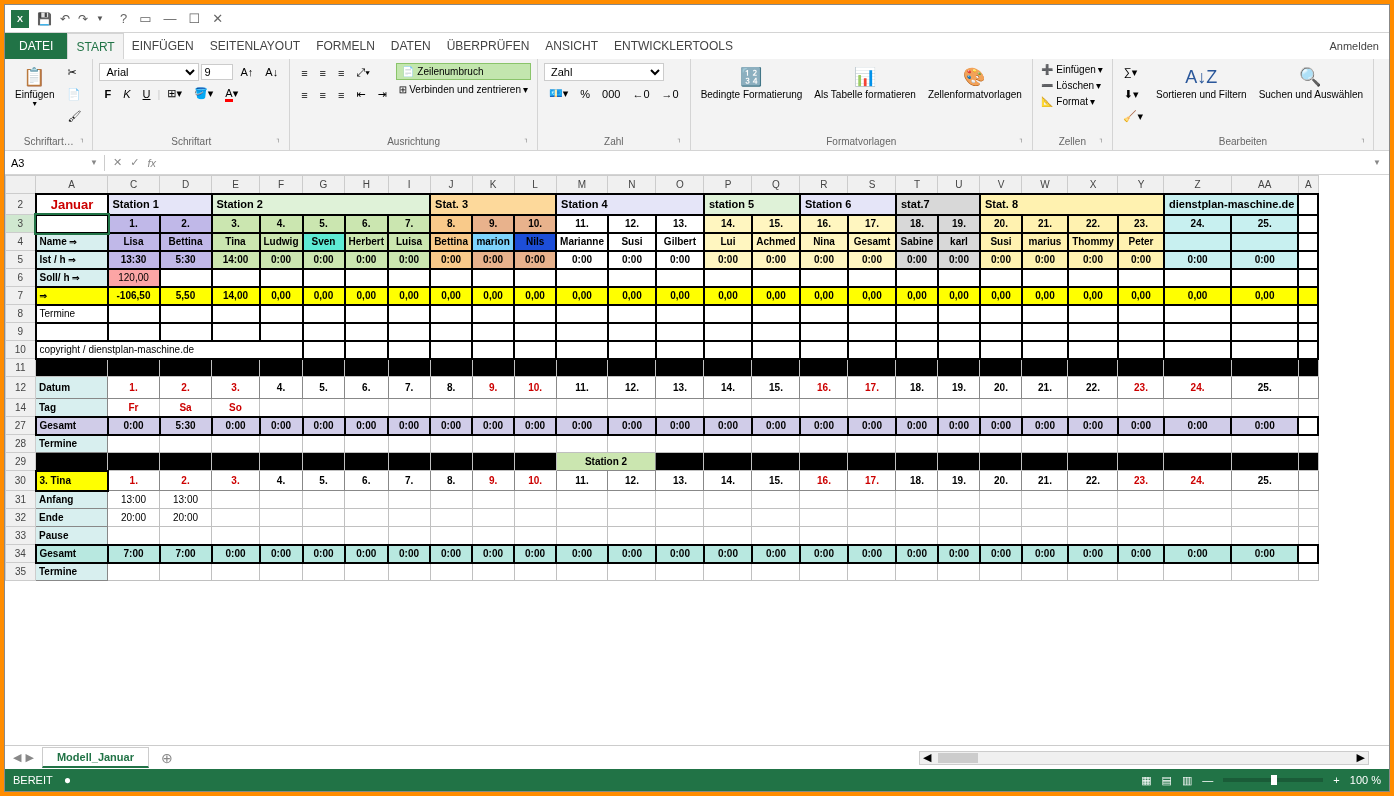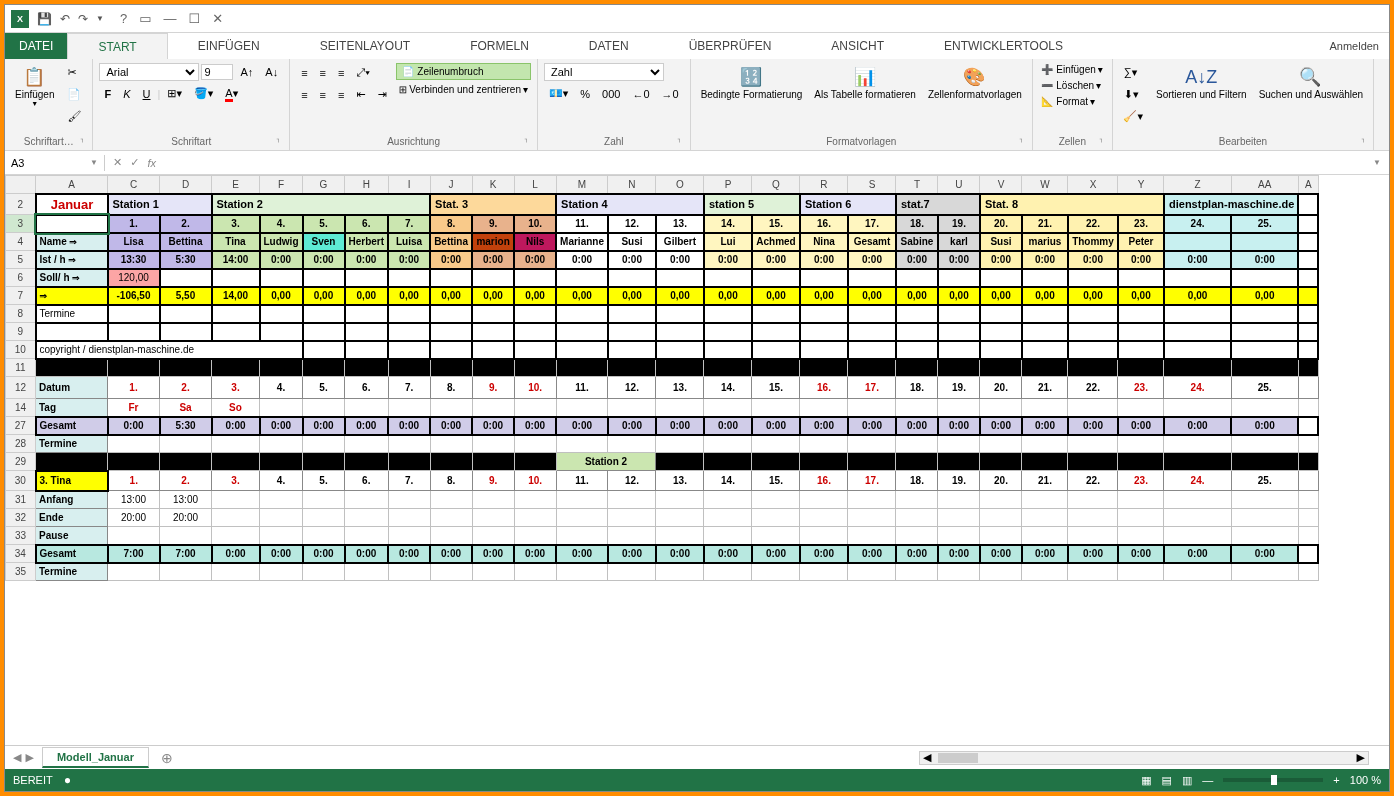--- a/index.html
+++ b/index.html
@@ -7,21 +7,21 @@
 .app { background: #fff; width: 1386px; height: 788px; display: flex; flex-direction: column; border: 1px solid #888; }
 .titlebar { background: #fff; height: 28px; display: flex; align-items: center; border-bottom: 1px solid #d4d4d4; }
 .qat { display: flex; align-items: center; gap: 8px; padding: 0 6px; }
 .excel-icon { width: 18px; height: 18px; background: #217346; color: #fff; font-size: 9px; font-weight: bold; display: flex; align-items: center; justify-content: center; }
 .qat-btn { cursor: pointer; color: #555; font-size: 12px; }
 .title-text { flex: 1; text-align: center; color: #666; font-size: 12px; }
 .win-controls { display: flex; gap: 12px; padding: 0 10px; color: #666; font-size: 13px; }
 .win-controls span { cursor: pointer; }
 .menubar { background: #fff; height: 26px; display: flex; align-items: center; position: relative; }
 .file-tab { background: #217346; color: #fff; padding: 5px 14px; font-size: 12px; height: 26px; display: flex; align-items: center; }
-.tab { padding: 5px 30px; font-size: 12px; color: #444; cursor: pointer; height: 26px; display: flex; align-items: center; }
+.tab { padding: 5px 8px; font-size: 12px; color: #444; cursor: pointer; height: 26px; display: flex; align-items: center; }
 .tab.active { background: #f3f3f3; border: 1px solid #d4d4d4; border-bottom: none; color: #217346; }
 .anmelden { position: absolute; right: 10px; font-size: 11px; color: #444; }
 .ribbon { background: #f3f3f3; height: 92px; display: flex; border-bottom: 1px solid #d4d4d4; }
 .group { border-right: 1px solid #d4d4d4; padding: 2px 6px; display: flex; flex-direction: column; }
 .group-content { flex: 1; display: flex; align-items: flex-start; gap: 4px; padding-top: 2px; }
 .group-label { font-size: 10px; color: #666; text-align: center; padding: 1px 0; position: relative; }
 .group-label::after { content: "⌐"; position: absolute; right: 2px; font-size: 8px; transform: rotate(90deg); color: #888; }
 .big-btn { display: flex; flex-direction: column; align-items: center; padding: 2px 4px; cursor: pointer; font-size: 10px; }
 .big-btn .icon { width: 24px; height: 24px; display: flex; align-items: center; justify-content: center; font-size: 18px; }
 .small-row { display: flex; flex-direction: column; gap: 3px; }
@@ -355,22 +355,22 @@
             <th class="rowhdr">4</th>
             <td class="rowlabel arrow">Name</td>
             <td style="background:#c0b8e8">Lisa</td>
             <td style="background:#c0b8e8">Bettina</td>
             <td style="background:#cbe6b0">Tina</td>
             <td style="background:#cbe6b0">Ludwig</td>
             <td style="background:#5eead4">Sven</td>
             <td style="background:#cbe6b0">Herbert</td>
             <td style="background:#cbe6b0">Luisa</td>
             <td style="background:#f9ca8a">Bettina</td>
-            <td style="background:#c2410c">marion</td>
-            <td style="background:#be185d">Nils</td>
+            <td style="background:#7dd3fc">marion</td>
+            <td style="background:#1d4ed8">Nils</td>
             <td style="background:#ffffff">Marianne</td>
             <td style="background:#ffffff">Susi</td>
             <td style="background:#ffffff">Gilbert</td>
             <td style="background:#fff6c0">Lui</td>
             <td style="background:#fff6c0">Achmed</td>
             <td style="background:#fff6c0">Nina</td>
             <td style="background:#fff6c0">Gesamt</td>
             <td style="background:#d8d8d8">Sabine</td>
             <td style="background:#d8d8d8">karl</td>
             <td style="background:#fff2b0">Susi</td>

